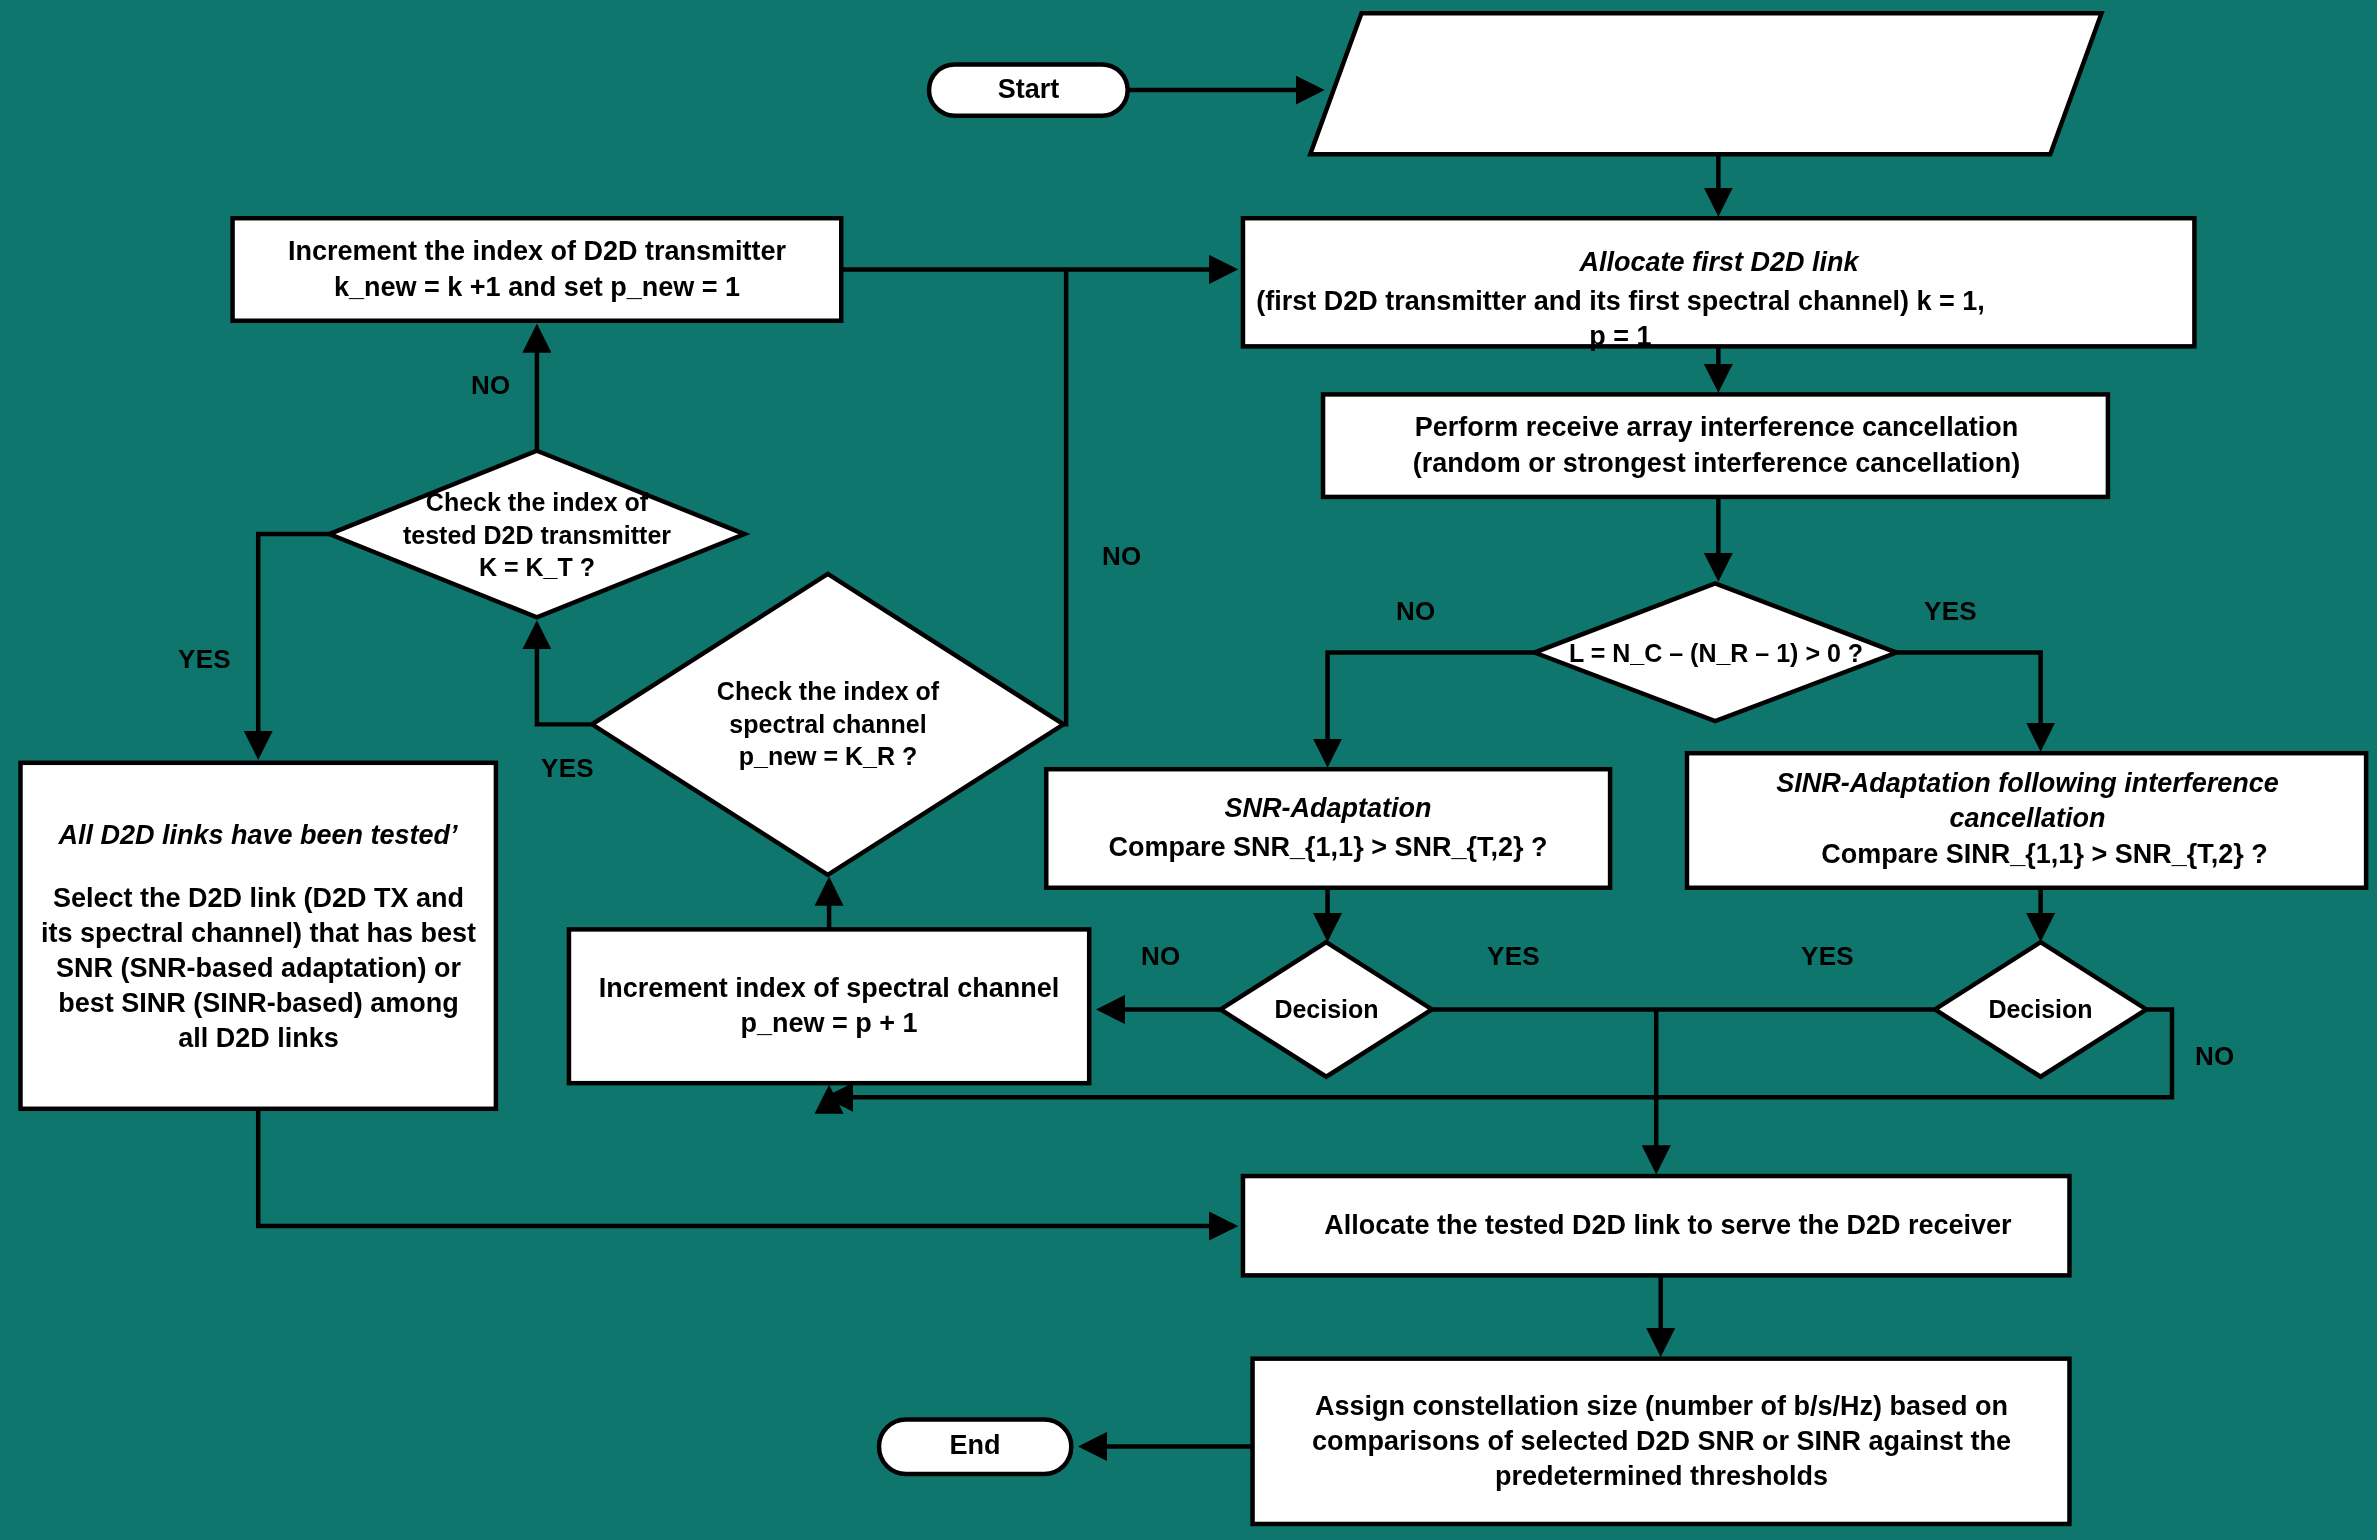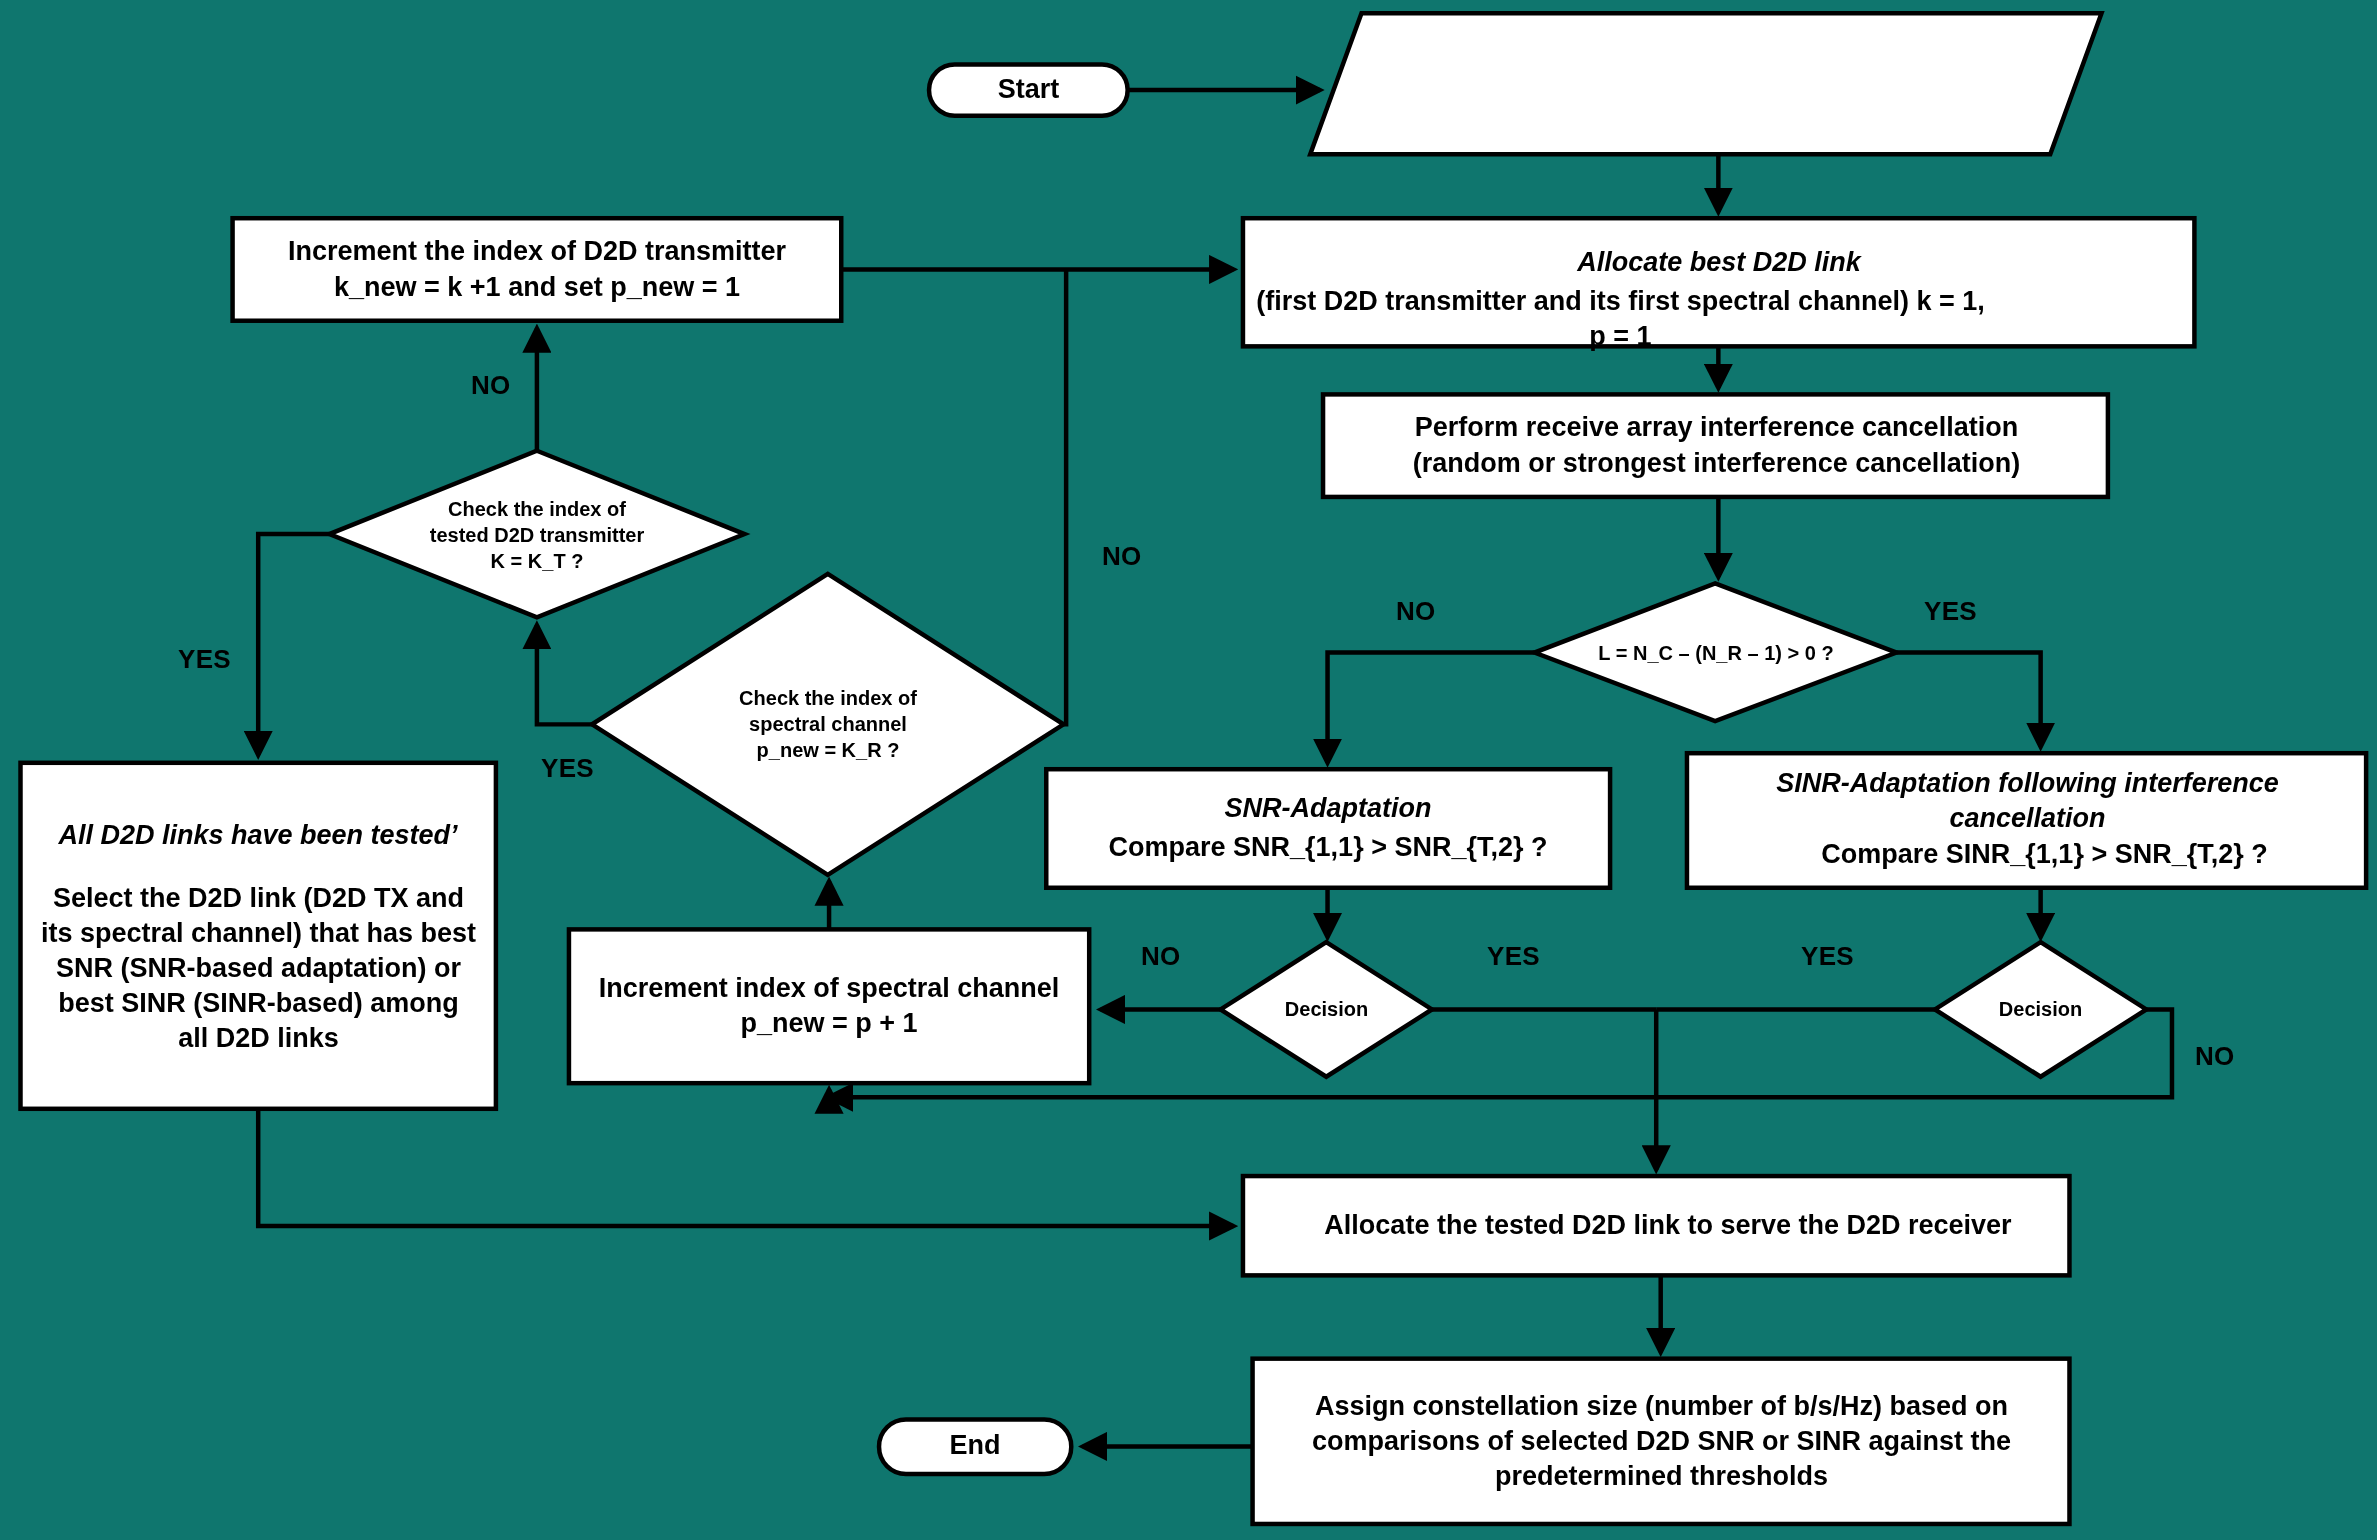--- a/index.html
+++ b/index.html
@@ -25,21 +25,21 @@
     pointer-events:none;
   }
   .lbl.ital{font-style:italic;}
   .yesno{
     position:absolute;
     color:#000000;
     font-weight:bold;
     font-size:26px;
     letter-spacing:0.3px;
   }
-  .t40{font-size:20px;}
+  .t40{font-size:25px;}
   .t42{font-size:27px;}
   .center-box{display:flex;align-items:center;justify-content:center;}
 </style>
 </head>
 <body>
 
 <div id="root">
 
   <svg id="flow" viewBox="0 0 3710 2404">
     <defs>
@@ -126,21 +126,21 @@
     <path class="conn" d="M 403 1730 L 403 1913 L 1925 1913" marker-end="url(#ah)"></path>
 
   </svg>
 
   <div class="lbl t42 center-box" style="left:929px;top:64px;width:199px;height:51px;">Start</div>
 
 
   <div class="lbl t42 center-box" style="left:236px;top:218px;width:602px;height:103px;">Increment the index of D2D transmitter
 k_new = k +1 and set p_new = 1</div>
 
-  <div class="lbl t42 ital" style="left:1243px;top:245px;width:952px;">Allocate best D2D link</div>
+  <div class="lbl t42 ital" style="left:1243px;top:245px;width:952px;">Allocate first D2D link</div>
   <div class="lbl t42" style="left:1246px;top:284px;width:749px;">(first D2D transmitter and its first spectral channel) k = 1, p = 1</div>
 
   <div class="lbl t42 center-box" style="left:1327px;top:394px;width:779px;height:103px;">Perform receive array interference cancellation
 (random or strongest interference cancellation)</div>
 
   <div class="lbl t40 center-box" style="left:1551px;top:631px;width:330px;height:44px;">L = N_C – (N_R – 1) &gt; 0 ?</div>
 
   <div class="lbl t42 ital" style="left:1046px;top:791px;width:564px;">SNR-Adaptation</div>
   <div class="lbl t42" style="left:1046px;top:830px;width:564px;">Compare SNR_{1,1} &gt; SNR_{T,2} ?</div>
 

